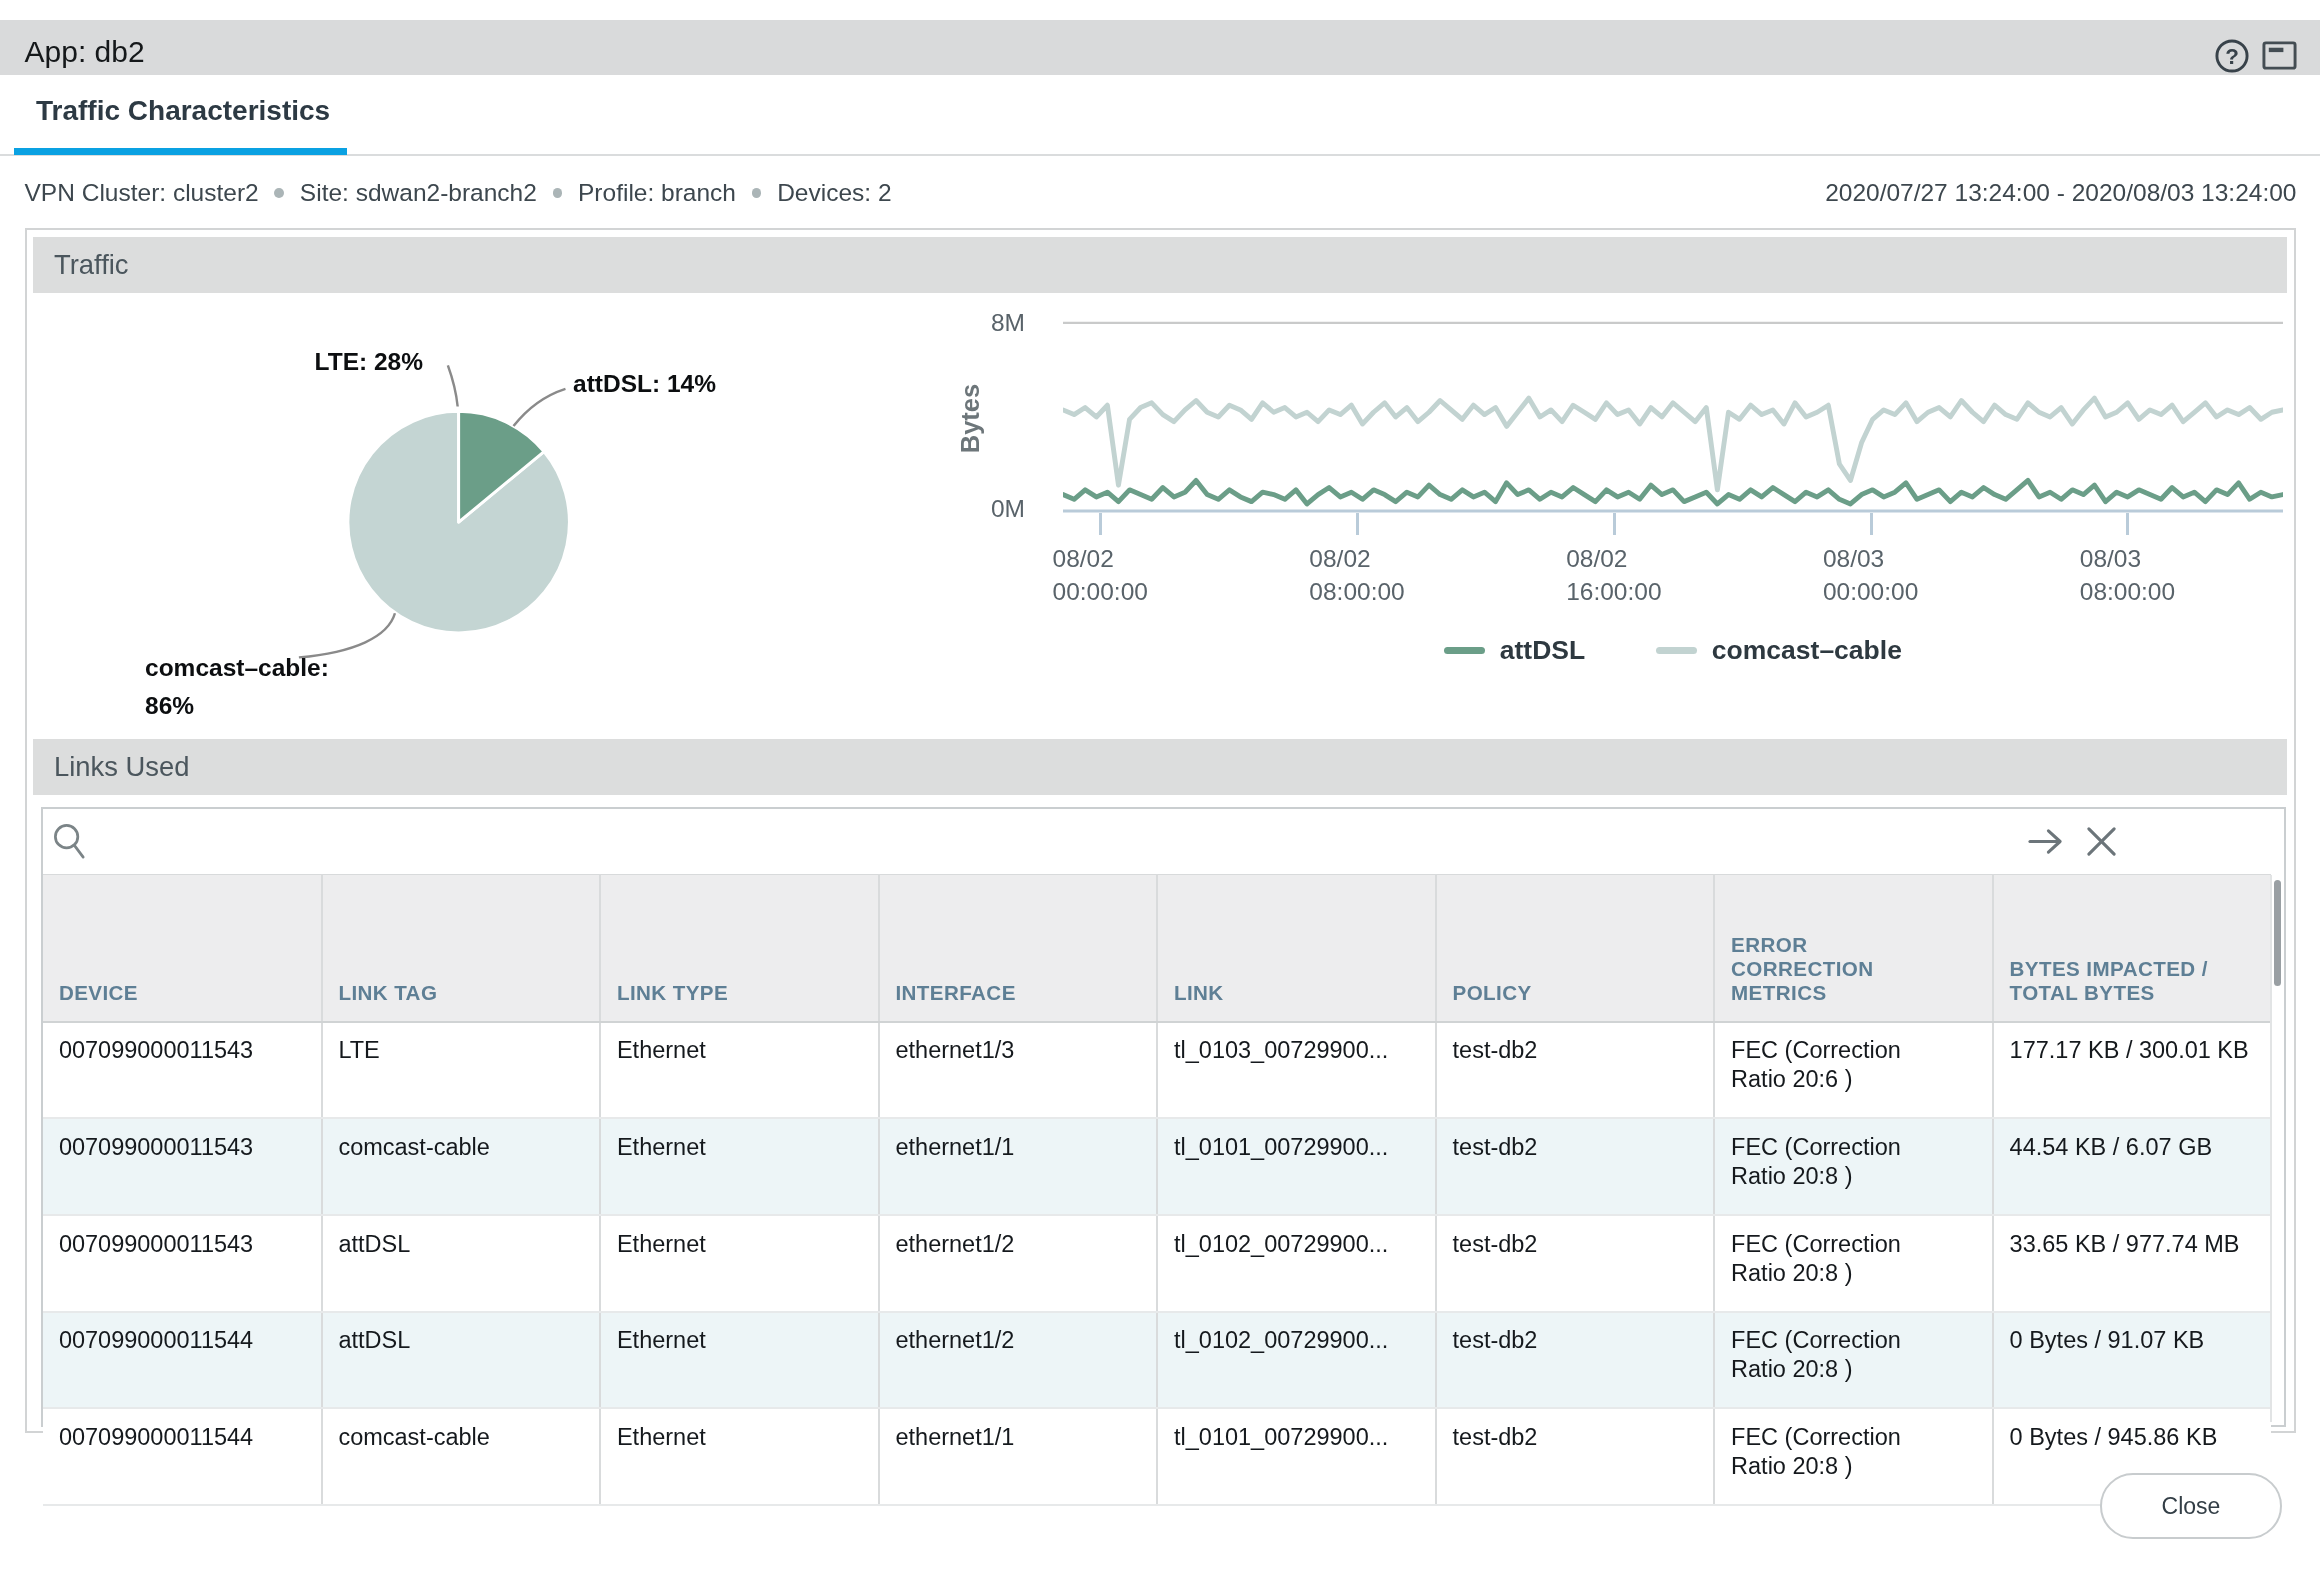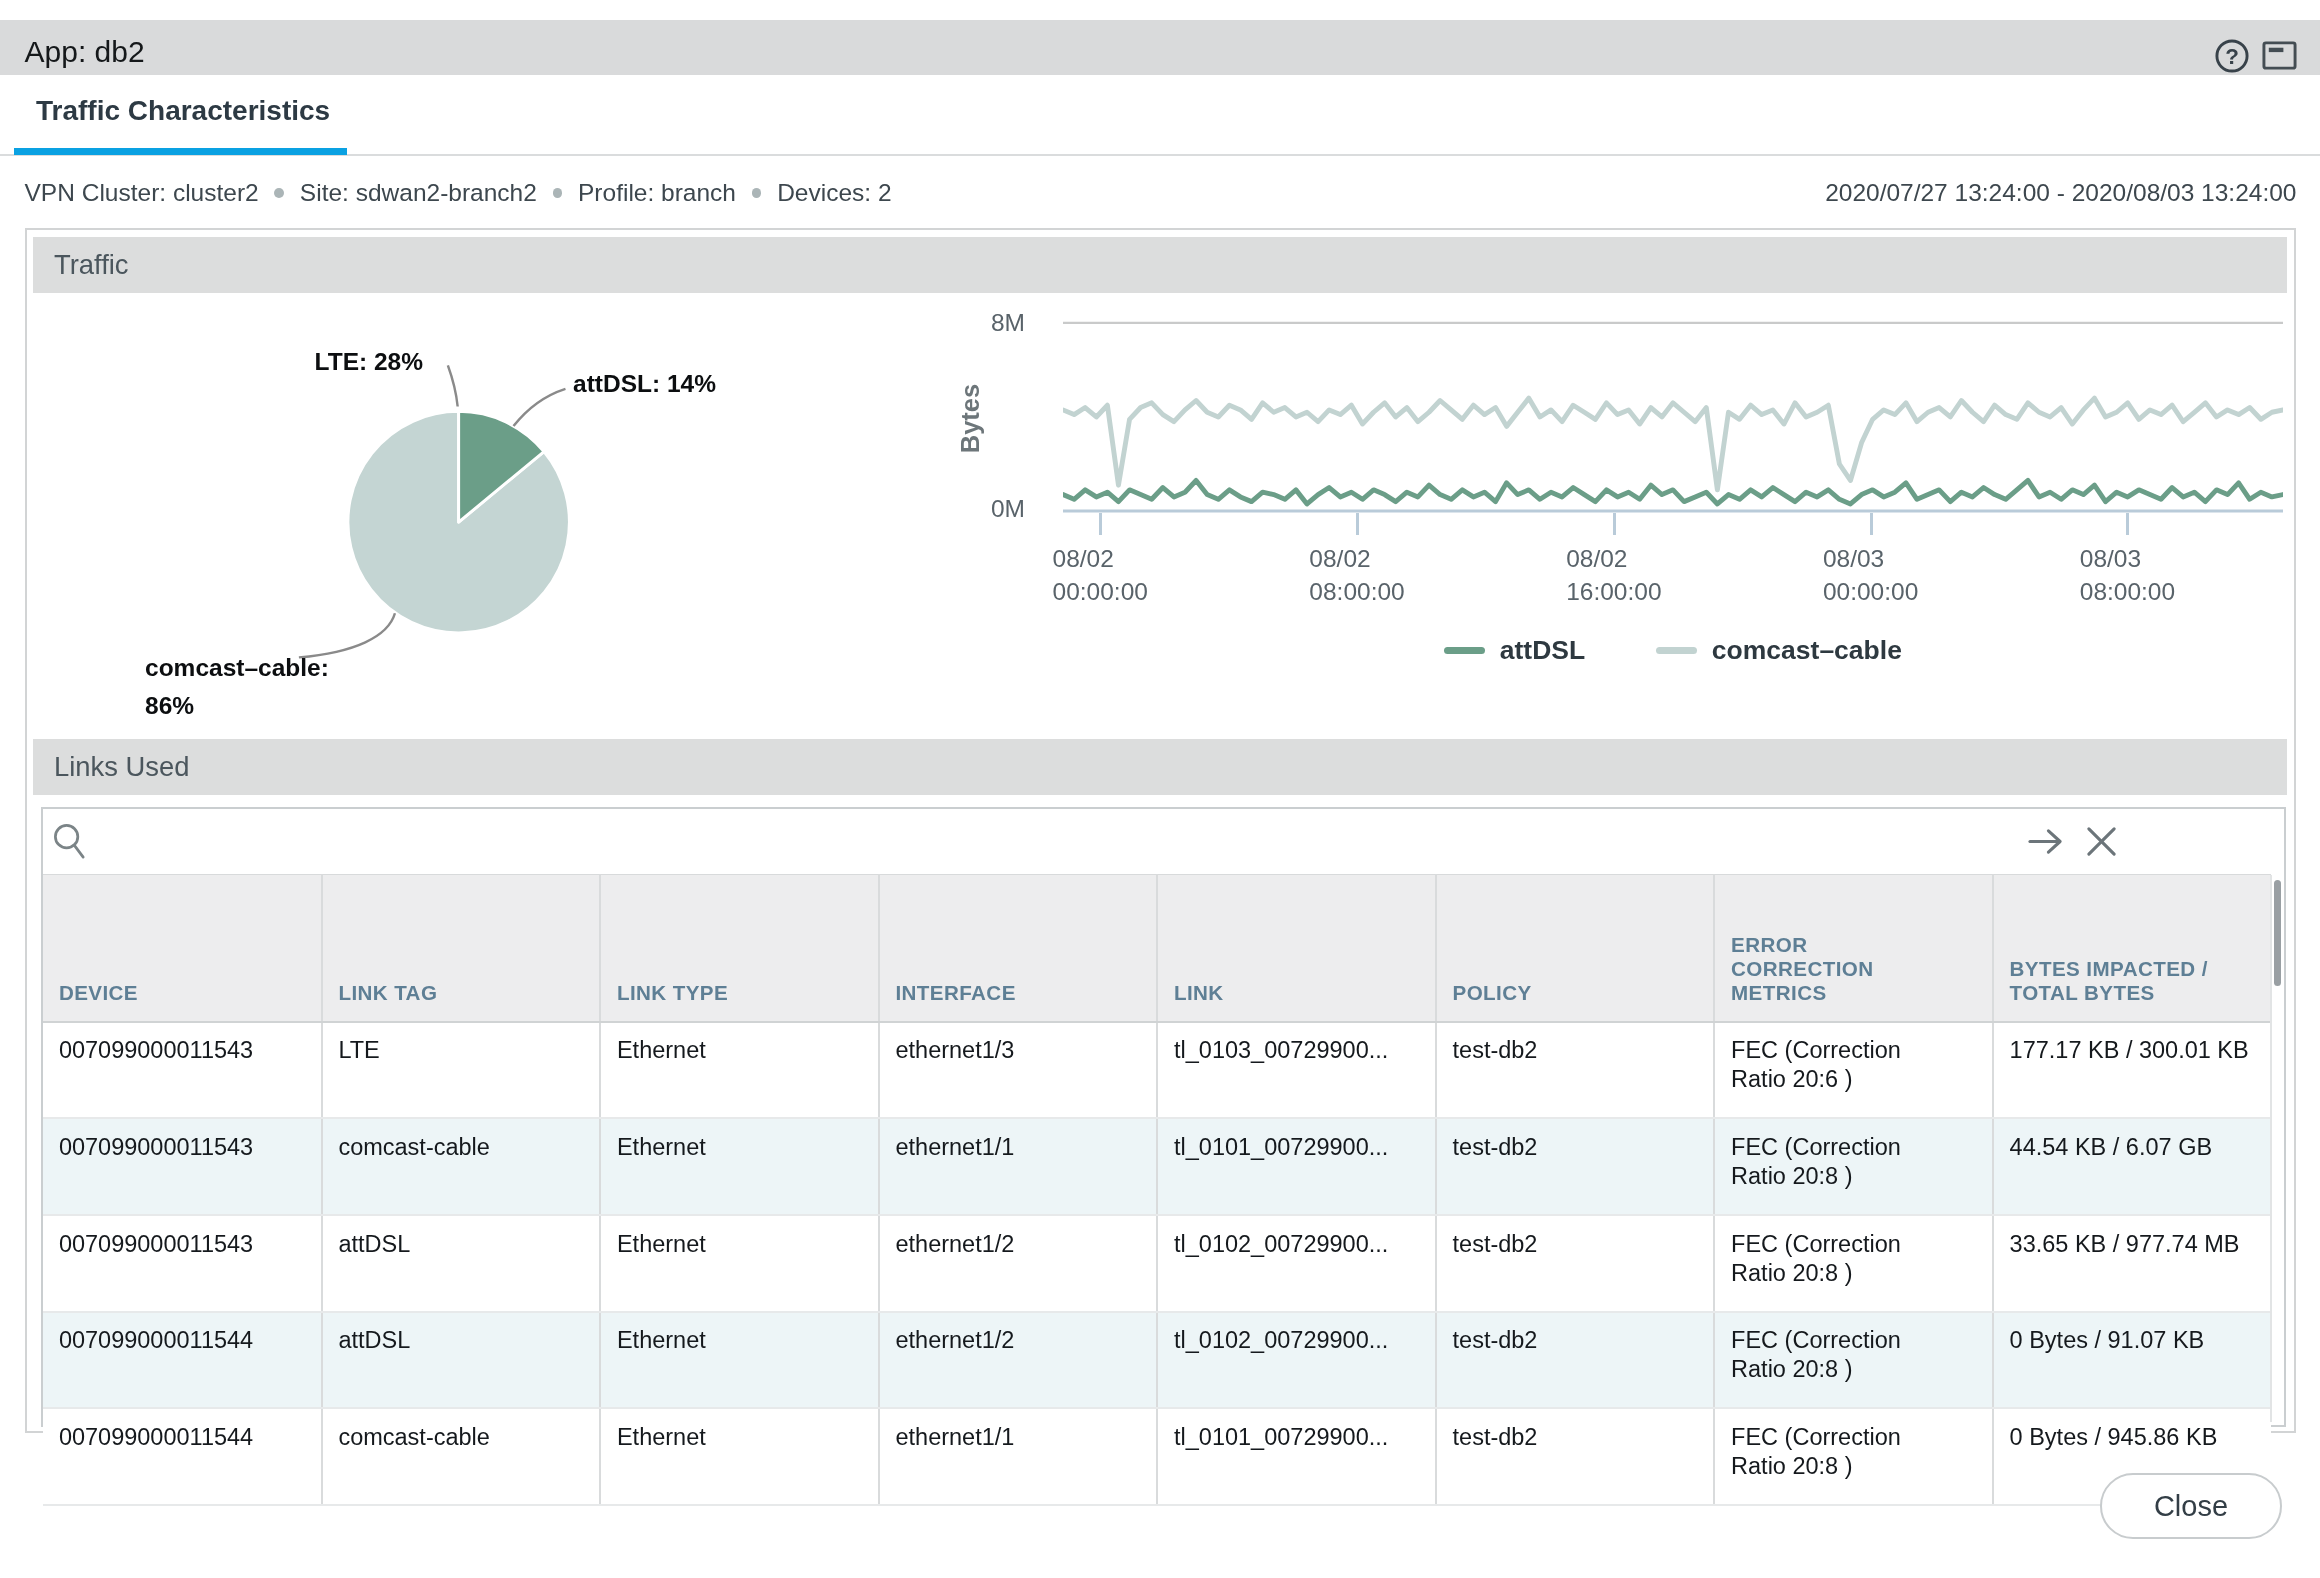--- a/index.html
+++ b/index.html
@@ -66,21 +66,21 @@
   tr.alt td{background:#edf5f7;}
   td.link{color:#14a2e2;white-space:nowrap;overflow:hidden;}
   th .narrow{display:inline-block;max-width:157px;}
   td .fecwrap{display:inline-block;max-width:196px;}
 
   .vscroll{position:absolute;top:66px;bottom:2.9px;right:0;width:12.7px;background:#fff;border-left:2px solid #e2e4e5;}
   .vscroll-thumb{position:absolute;top:4.9px;left:2px;width:7.8px;height:106px;background:#999fa3;border-radius:3.9px;}
 
   
   .close-btn{position:absolute;left:2100px;top:1473px;width:182px;height:66px;background:#fff;border:2px solid #c8ccce;
-    border-radius:33px;display:flex;align-items:center;justify-content:center;font-size:29px;color:#333e46;cursor:pointer;box-sizing:border-box;}
+    border-radius:33px;display:flex;align-items:center;justify-content:center;font-size:23px;color:#333e46;cursor:pointer;box-sizing:border-box;}
 </style>
 </head>
 <body>
 
 <div id="root">
 
   <div class="titlebar">
     <div class="title">App: db2</div>
     <div class="icons">
       <span style="cursor:pointer;">

